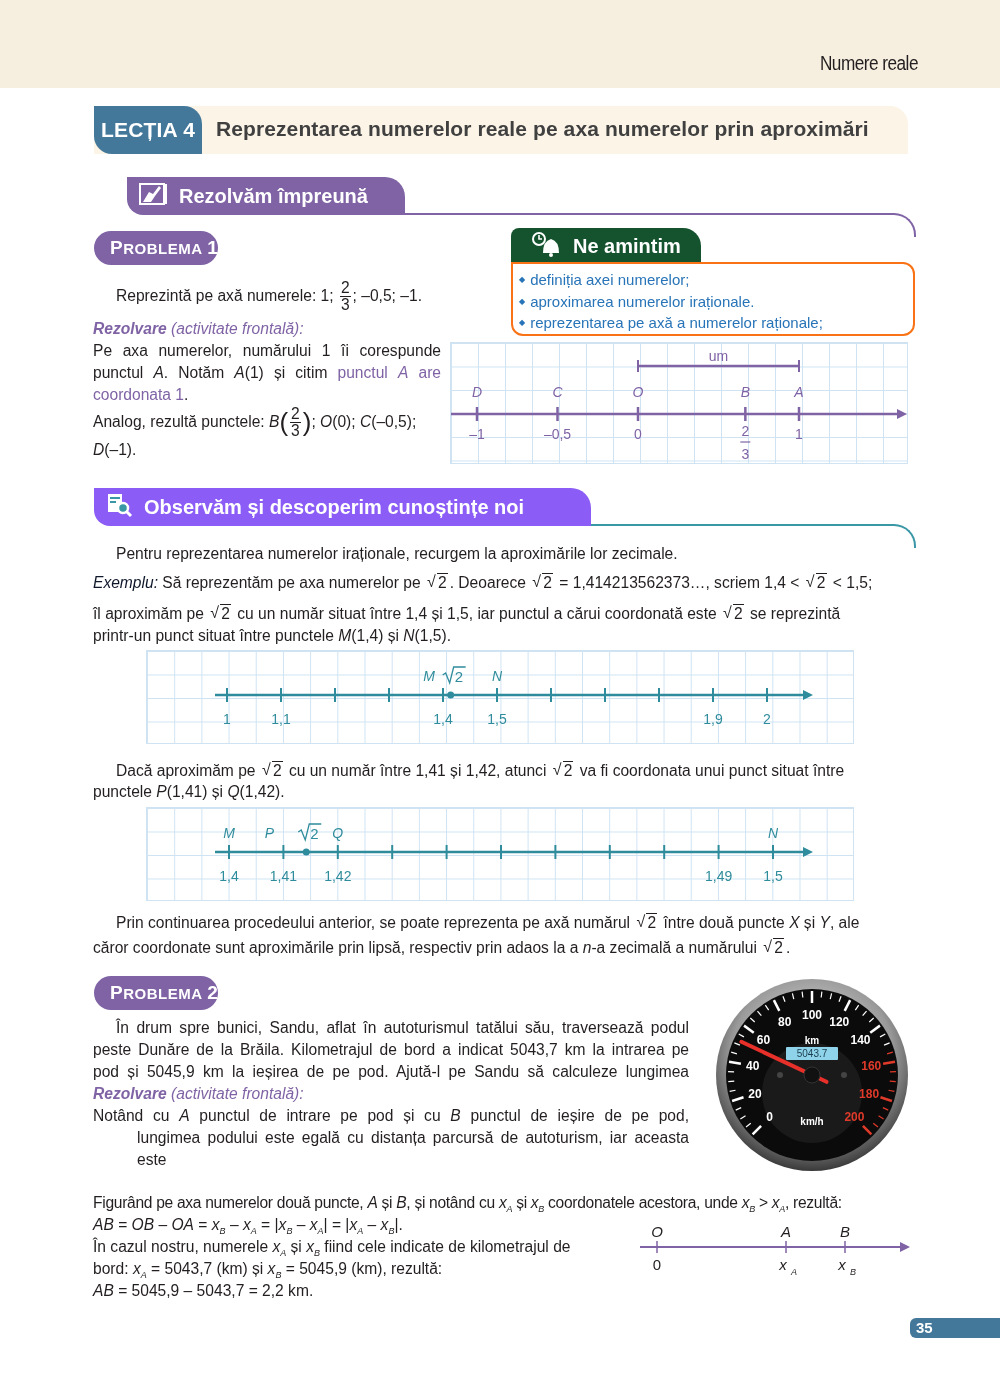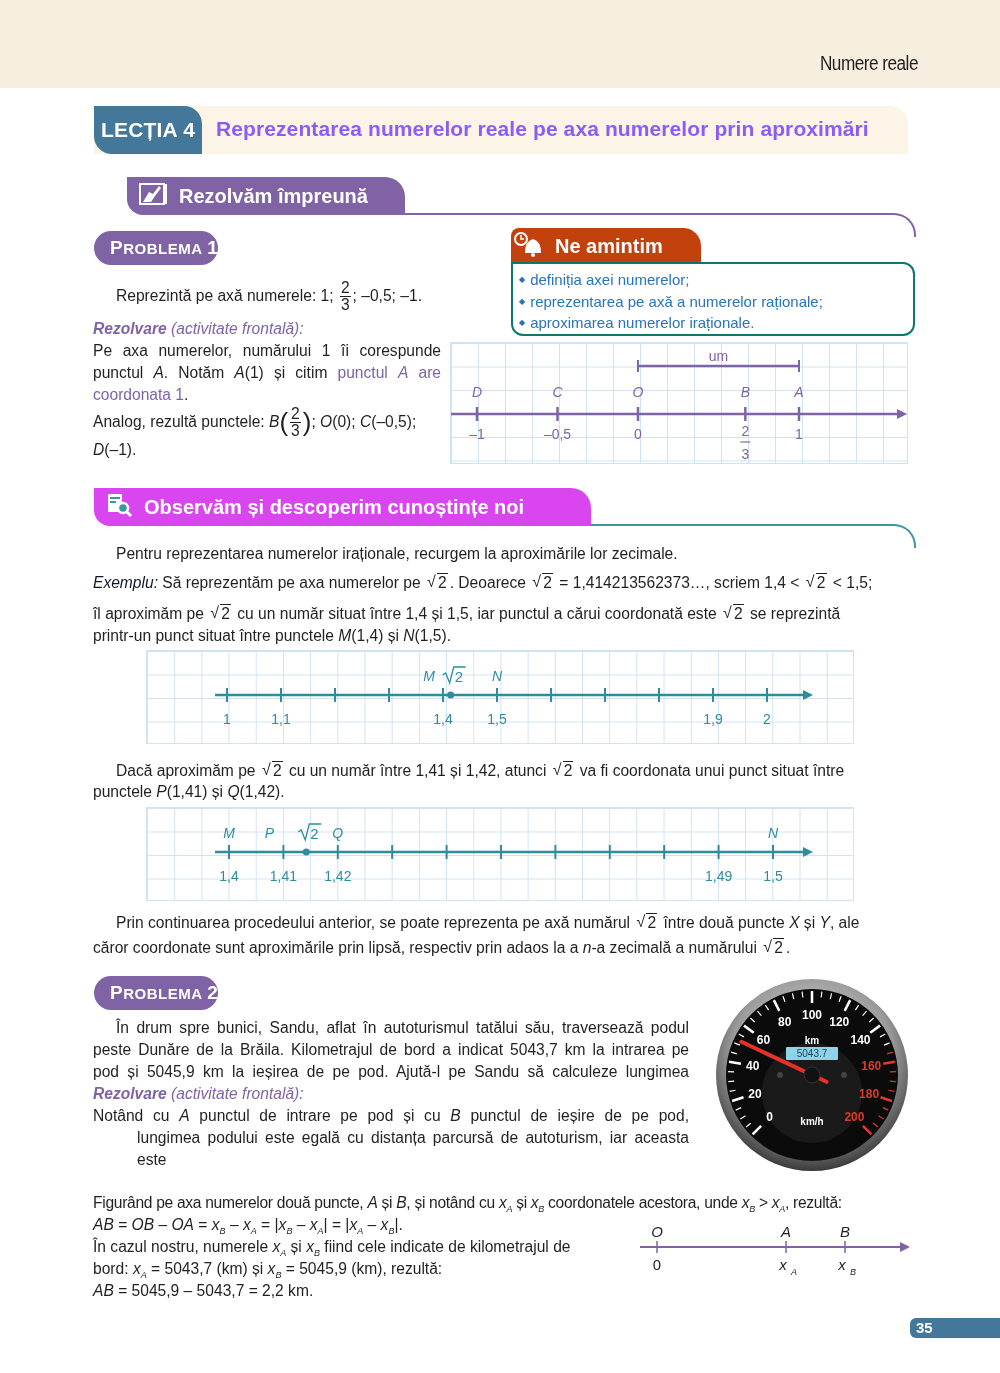--- a/index.html
+++ b/index.html
@@ -4,21 +4,21 @@
 <style>
   * { box-sizing: border-box; margin: 0; padding: 0; }
   html, body { width: 1000px; height: 1373px; background: #ffffff; }
   body { position: relative; font-family: "Liberation Sans", "DejaVu Sans", sans-serif; color: #231f20; overflow: hidden; }
   .abs { position: absolute; }
   .top-band { left: 0; top: 0; width: 1000px; height: 88px; background: #f6eedf; }
   .running-head { right: 82px; top: 52px; font-size: 20px; font-family: "Liberation Sans Narrow", "Liberation Sans", sans-serif; letter-spacing: -0.6px; color: #231f20; transform: scaleX(0.86); transform-origin: right center; }
 
   .lesson-bar { left: 94px; top: 106px; width: 814px; height: 48px; background: #fbf4e7; border-top-right-radius: 18px; }
   .lesson-tag { left: 94px; top: 106px; width: 108px; height: 48px; background: #43789a; color: #fff; border-top-right-radius: 18px; border-bottom-left-radius: 18px; font-weight: bold; font-size: 21px; display: flex; align-items: center; justify-content: center; letter-spacing: 0.2px; }
-  .lesson-title { left: 216px; top: 117px; font-size: 21px; font-weight: bold; color: #8b5cf6; letter-spacing: 0.1px; }
+  .lesson-title { left: 216px; top: 117px; font-size: 21px; font-weight: bold; color: #404040; letter-spacing: 0.1px; }
 
   .sec-tab { height: 38px; color: #fff; border-top-right-radius: 20px; border-bottom-left-radius: 16px; font-weight: bold; font-size: 20px; display: flex; align-items: center; padding-left: 12px; gap: 10px; }
   .sec-line { height: 2px; }
   .sec-curve { width: 24px; height: 24px; border-top: 2px solid; border-right: 2px solid; border-top-right-radius: 22px; }
 
   .prob-pill { height: 34px; background: #7f63a5; color: #fff; border-radius: 17px 17px 17px 17px; font-weight: bold; display: flex; align-items: center; padding-left: 16px; font-size: 15px; letter-spacing: 0.5px; }
   .prob-pill .big { font-size: 19px; }
 
   .para { font-size: 15.6px; line-height: 22px; color: #231f20; }
   .purple { color: #7f63a5; }
@@ -26,22 +26,22 @@
   .purple-i { color: #7f63a5; font-style: italic; }
   .teal-i { color: #0f172a; font-style: italic; }
   i { font-style: italic; }
 
   .frac { display: inline-flex; flex-direction: column; align-items: center; vertical-align: middle; line-height: 16px; margin: 0 2px; }
   .frac .num { border-bottom: 1px solid #231f20; padding: 0 1px; }
   .sqrt { display: inline-block; position: relative; padding-left: 10px; margin: 0 2px; }
   .sqrt::before { content: "√"; position: absolute; left: 0; top: -1px; font-size: 16px; }
   .sqrt .rad { border-top: 1px solid #231f20; padding: 0 1px; }
 
-  .ne-tab { left: 511px; top: 228px; width: 190px; height: 36px; background: #c2410c; color: #fff; border-top-right-radius: 18px; border-top-left-radius: 8px; font-weight: bold; font-size: 20px; display: flex; align-items: center; padding-left: 2px; gap: 12px; }
-  .ne-box { left: 511px; top: 262px; width: 404px; height: 74px; border: 2px solid #0f766e; border-radius: 0 12px 12px 12px; padding: 5px 6px; }
+  .ne-tab { left: 511px; top: 228px; width: 190px; height: 36px; background: #14532d; color: #fff; border-top-right-radius: 18px; border-top-left-radius: 8px; font-weight: bold; font-size: 20px; display: flex; align-items: center; padding-left: 20px; gap: 12px; }
+  .ne-box { left: 511px; top: 262px; width: 404px; height: 74px; border: 2px solid #f97316; border-radius: 0 12px 12px 12px; padding: 5px 6px; }
   .ne-box li { list-style: none; font-size: 15px; line-height: 21.5px; color: #2874b8; }
   .ne-box li::before { content: "◆"; font-size: 8px; vertical-align: 3px; margin-right: 5px; }
 
   .grid { background-color: #fff;
     background-image: linear-gradient(#cfe3f3 1px, transparent 1px), linear-gradient(90deg, #cfe3f3 1px, transparent 1px);
     border: 1.5px solid #cfe3f3; }
 
   svg text { font-family: "Liberation Sans", sans-serif; }
   .page-num { left: 910px; top: 1318px; width: 104px; height: 20px; background: #43789a; color: #fff; font-weight: bold; font-size: 15px; padding-left: 6px; border-top-left-radius: 6px; border-bottom-left-radius: 6px; line-height: 20px; }
   sub { font-size: 9px; font-style: italic; }
@@ -100,22 +100,22 @@
         <circle cx="8" cy="8" r="6" fill="none" stroke="#fff" stroke-width="2"></circle>
         <path d="M8 4 V8 H11" stroke="#fff" stroke-width="1.6" fill="none"></path>
         <path d="M12 22 Q12 10 20 8 Q28 10 28 22 Z" fill="#fff"></path>
         <circle cx="20" cy="24" r="2" fill="#fff"></circle>
       </svg>
   </span>
   <span>Ne amintim</span>
 </div>
 <ul class="abs ne-box">
   <li>definiția axei numerelor;</li>
+  <li>aproximarea numerelor iraționale.</li>
   <li>reprezentarea pe axă a numerelor raționale;</li>
-  <li>aproximarea numerelor iraționale.</li>
 </ul>
 
 <div class="abs grid" style="left:450px;top:342px;width:458px;height:122px;background-size:27px 23.5px;">
   <svg id="axis1" width="458" height="122">
       <line x1="0" y1="71" x2="448" y2="71" stroke="#7f63a5" stroke-width="2.5"></line>
       <path d="M446,66 L456,71 L446,76 Z" fill="#7f63a5"></path>
       <line x1="187" y1="23" x2="348" y2="23" stroke="#7f63a5" stroke-width="2.5"></line>
       <line x1="187" y1="17" x2="187" y2="29" stroke="#7f63a5" stroke-width="2"></line>
       <line x1="348" y1="17" x2="348" y2="29" stroke="#7f63a5" stroke-width="2"></line>
       <text x="267.5" y="18" fill="#7f63a5" font-size="14" text-anchor="middle">um</text>
@@ -132,21 +132,21 @@
       <text x="294.3387" y="54" fill="#7f63a5" font-size="14" font-style="italic" text-anchor="middle">B</text>
       <text x="294.3387" y="93" fill="#7f63a5" font-size="14" text-anchor="middle">2</text>
       <line x1="289.3387" y1="99" x2="299.3387" y2="99" stroke="#7f63a5" stroke-width="1.2"></line>
       <text x="294.3387" y="116" fill="#7f63a5" font-size="14" text-anchor="middle">3</text>
       <line x1="348" y1="64" x2="348" y2="78" stroke="#7f63a5" stroke-width="2.5"></line>
       <text x="348" y="54" fill="#7f63a5" font-size="14" font-style="italic" text-anchor="middle">A</text>
       <text x="348" y="96" fill="#7f63a5" font-size="14" text-anchor="middle">1</text>
     </svg>
 </div>
 
-<div class="abs sec-tab" style="left:94px;top:488px;width:497px;background:#d946ef;">
+<div class="abs sec-tab" style="left:94px;top:488px;width:497px;background:#8b5cf6;">
   <span>
     <svg width="28" height="26" viewBox="0 0 28 26">
         <rect x="2" y="2" width="14" height="18" fill="#fff"></rect>
         <path d="M4 6 H14 M4 10 H10" stroke="#3a97a6" stroke-width="2"></path>
         <circle cx="17" cy="16" r="5" fill="#3a97a6" stroke="#fff" stroke-width="2.5"></circle>
         <path d="M20 19 L25 24" stroke="#fff" stroke-width="3"></path>
       </svg>
   </span>
   <span>Observăm și descoperim cunoștințe noi</span>
 </div>

